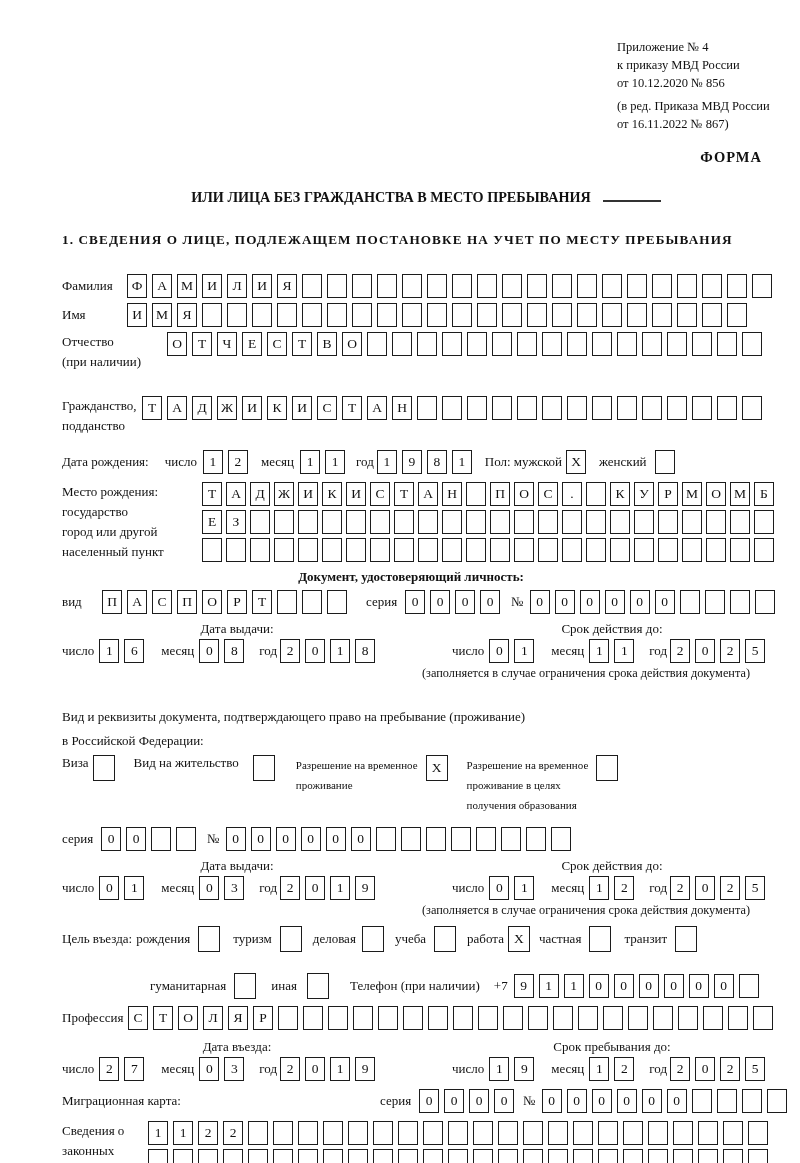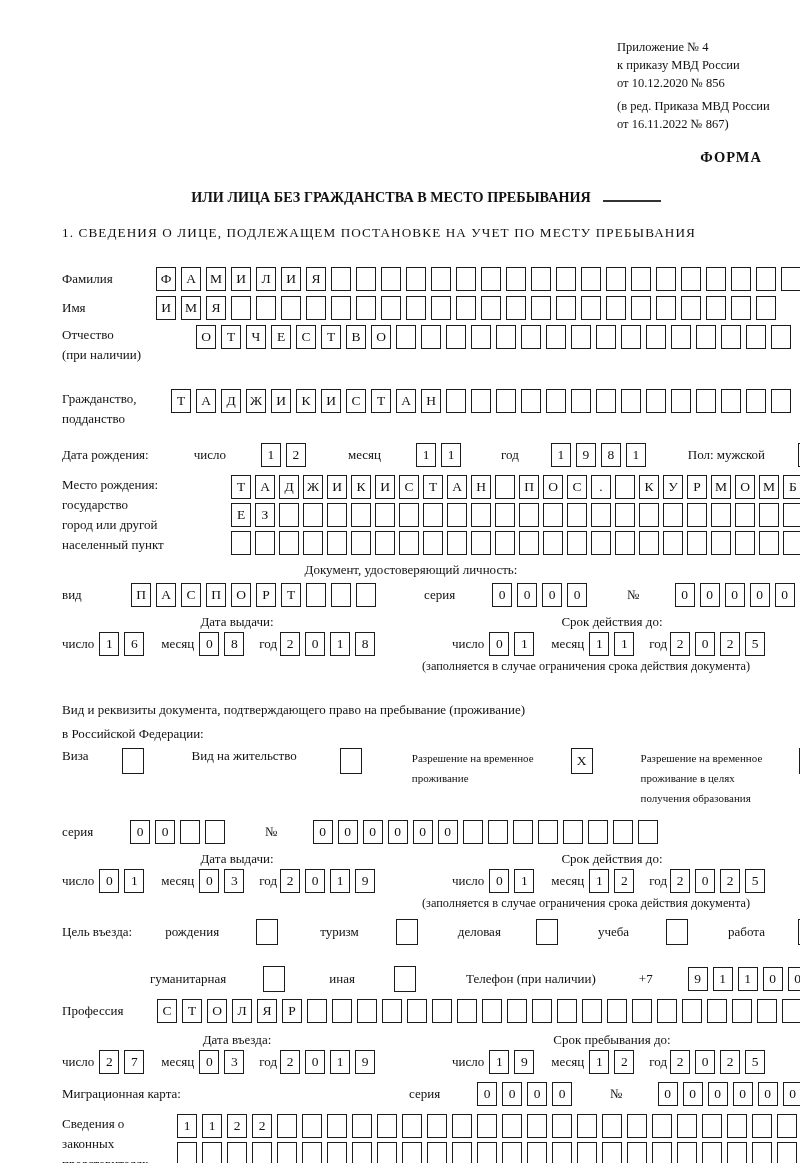--- a/index.html
+++ b/index.html
@@ -9,37 +9,37 @@
   }
   .page { box-sizing:border-box; width:800px; padding:38px 10px 0 62px; }
 
   .appendix { margin-left:555px; font-size:12.5px; line-height:18px; }
   .appendix .gap { height:5px; }
   .forma { text-align:right; padding-right:28px; font-weight:bold; font-size:14.5px; margin-top:16px; letter-spacing:1px; }
 
   .title { text-align:center; font-weight:bold; font-size:14.2px; line-height:22px; margin-top:20px; }
   .uline { display:inline-block; width:58px; border-bottom:2px solid #333; height:2px; margin-left:12px; }
 
-  .sec-head { font-weight:normal; font-size:13.2px; margin-top:17px; letter-spacing:1.1px; white-space:nowrap; }
-
-  .frow { display:flex; align-items:center; margin-top:5px;gap:29px; }
+  .sec-head { font-weight:bold; font-size:13.2px; margin-top:24px; letter-spacing:1.1px; white-space:nowrap; }
+
+  .frow { display:flex; align-items:center; margin-top:5px; }
   .frow.start { align-items:flex-start; }
   .lbl { flex:none; font-size:13px; white-space:nowrap; }
   .lblcol { flex:none; font-size:13px; line-height:20px; }
 
   .cellrow { display:flex; flex:none; }
   .cell {
     box-sizing:border-box; flex:none; display:inline-flex; align-items:center; justify-content:center;
     width:20px; height:24px; border:1.8px solid #1c1c1c; margin-right:5px;
     font-size:13.5px; background:#fff;
   }
   .tight .cell { margin-right:4px; }
   .checkbox { width:22px; height:26px; }
 
-  .center-bold { text-align:center; font-weight:normal; font-size:13px; margin-top:7px; margin-right:30px; }
+  .center-bold { text-align:center; font-weight:bold; font-size:13px; margin-top:7px; margin-right:30px; }
 
   .dp-heads { display:flex; font-size:13px; margin-top:7px; }
   .dp-heads .h1 { width:350px; text-align:center; flex:none; }
   .dp-heads .h2 { width:320px; text-align:center; flex:none; margin-left:40px; }
   .dp-cells { display:flex; align-items:center; margin-top:2px; }
   .dp-cells .grp { display:flex; align-items:center; flex:none; }
   .dp-cells .grp.left { width:390px; }
   .dl  { margin-right:5px; }
   .dl2 { margin:0 5px 0 12px; }
   .dl3 { margin:0 3px 0 10px; }

